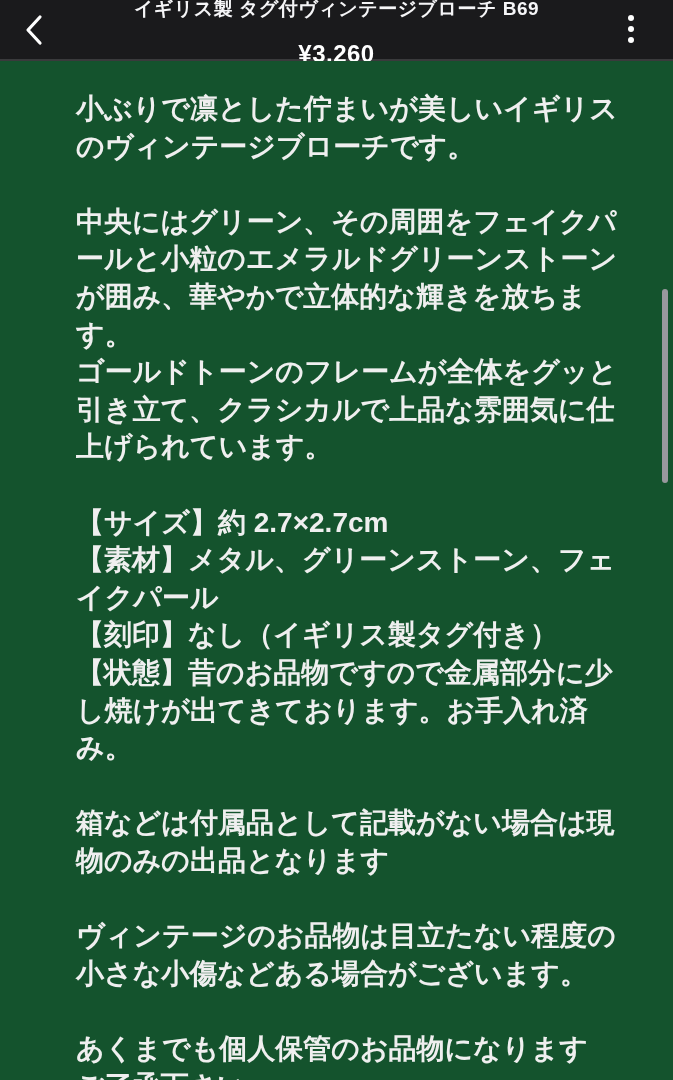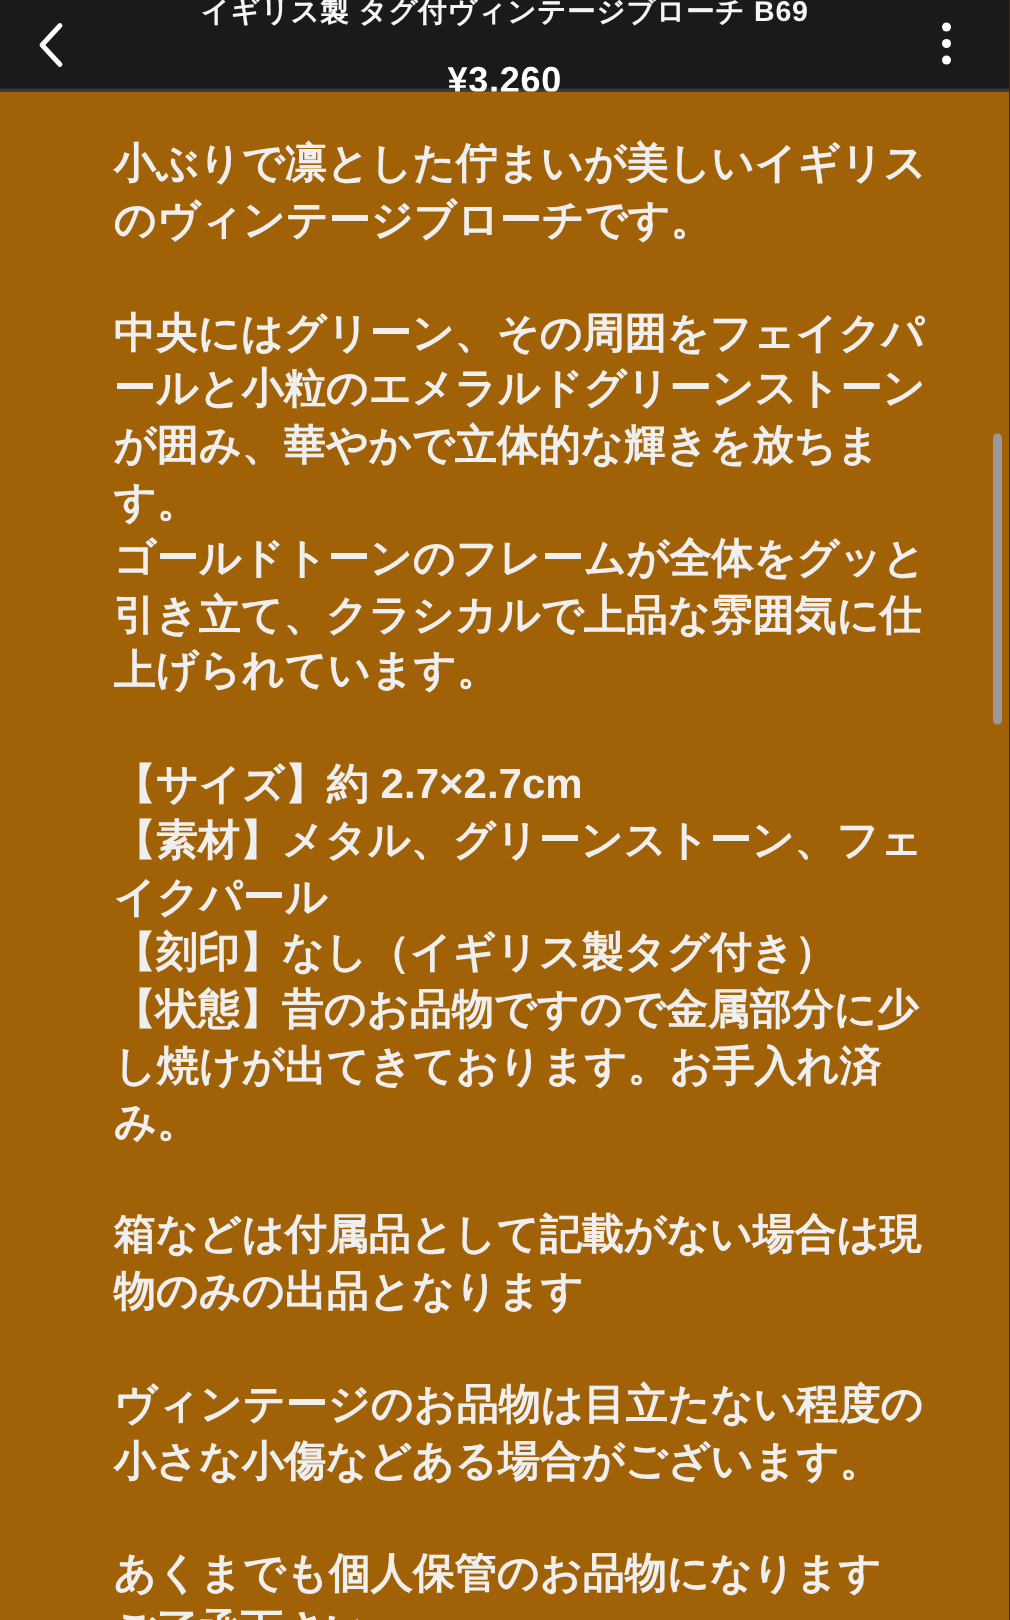--- a/index.html
+++ b/index.html
@@ -5,21 +5,21 @@
   html, body {
     margin: 0;
     padding: 0;
     background: #000;
     font-family: "Liberation Sans", "DejaVu Sans", sans-serif;
   }
   .screen {
     position: relative;
     width: 673px;
     height: 1080px;
-    background: #a16207;
+    background: #14532d;
     overflow: hidden;
     margin: 0 auto;
   }
   
   .navbar {
     position: absolute;
     top: 0; left: 0;
     width: 673px;
     height: 61px;
     background: #1a1a1c;

